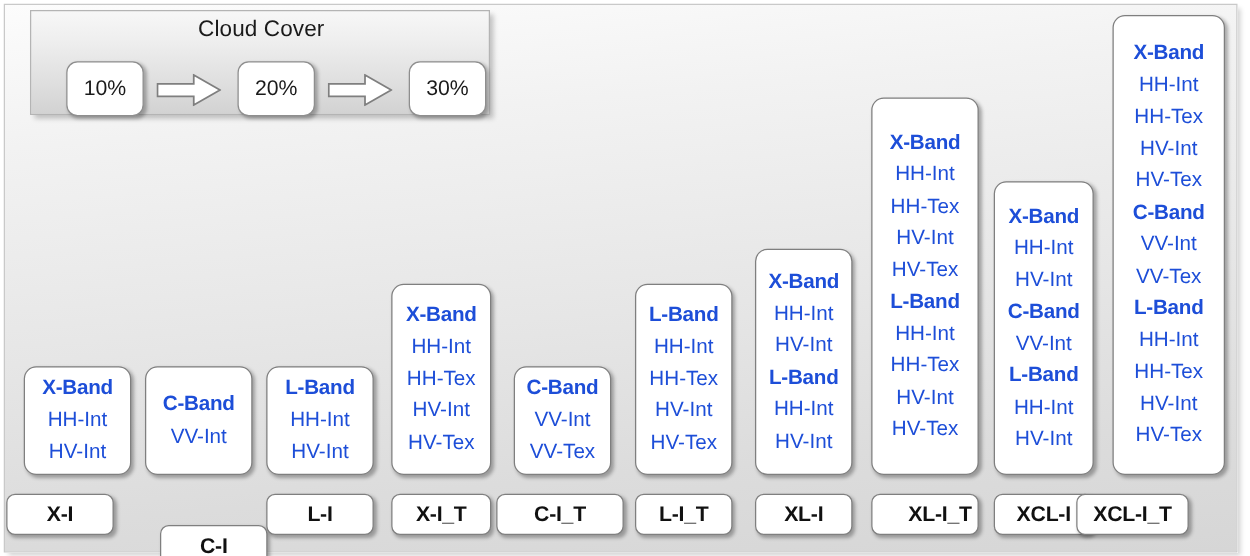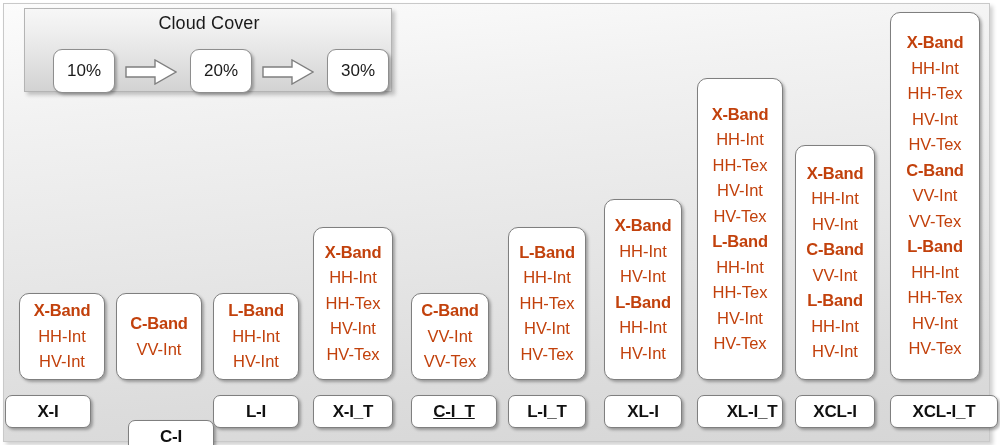--- a/index.html
+++ b/index.html
@@ -93,21 +93,21 @@
     box-shadow: 2px 2px 3px rgba(0,0,0,0.3);
     display: flex;
     flex-direction: column;
     align-items: center;
     justify-content: center;
     padding: 0 2px;
   }
   .feat-line {
     font-size: 16.5px;
     line-height: 25.5px;
-    color: #c2410c;
+    color: #1d4ed8;
     white-space: nowrap;
     text-align: center;
   }
   .feat-line.band {
     font-weight: bold;
     letter-spacing: -0.2px;
   }
 
   
   .label-box {
@@ -181,21 +181,21 @@
         <div class="feat-line">HH-Tex</div>
         <div class="feat-line">HV-Int</div>
         <div class="feat-line">HV-Tex</div>
       </div>
       <div class="label-box" style="left: 313px; width: 80px; text-align: center;">X-I_T</div>
       <div class="feat-box" style="left: 411px; top: 293px; width: 78px; height: 87px;">
         <div class="feat-line band">C-Band</div>
         <div class="feat-line">VV-Int</div>
         <div class="feat-line">VV-Tex</div>
       </div>
-      <div class="label-box" style="left: 411px; width: 86px; text-decoration: underline;">C-I_T</div>
+      <div class="label-box" style="left: 397px; width: 102px;">C-I_T</div>
       <div class="feat-box" style="left: 508px; top: 227px; width: 78px; height: 153px;">
         <div class="feat-line band">L-Band</div>
         <div class="feat-line">HH-Int</div>
         <div class="feat-line">HH-Tex</div>
         <div class="feat-line">HV-Int</div>
         <div class="feat-line">HV-Tex</div>
       </div>
       <div class="label-box" style="left: 508px; width: 78px;">L-I_T</div>
       <div class="feat-box" style="left: 604px; top: 199px; width: 78px; height: 181px;">
         <div class="feat-line band">X-Band</div>
@@ -238,16 +238,16 @@
         <div class="feat-line">HV-Tex</div>
         <div class="feat-line band">C-Band</div>
         <div class="feat-line">VV-Int</div>
         <div class="feat-line">VV-Tex</div>
         <div class="feat-line band">L-Band</div>
         <div class="feat-line">HH-Int</div>
         <div class="feat-line">HH-Tex</div>
         <div class="feat-line">HV-Int</div>
         <div class="feat-line">HV-Tex</div>
       </div>
-      <div class="label-box" style="left: 890px; width: 108px;">XCL-I_T</div>
+      <div class="label-box" style="left: 861px; width: 90px;">XCL-I_T</div>
     </div>
 
 </div>
 
 </body></html>

